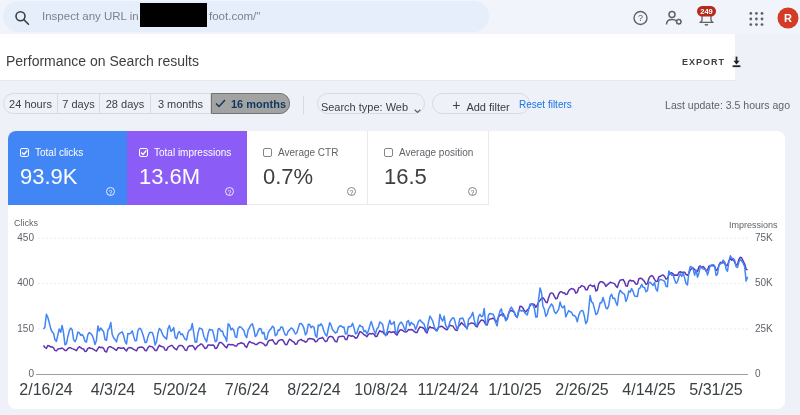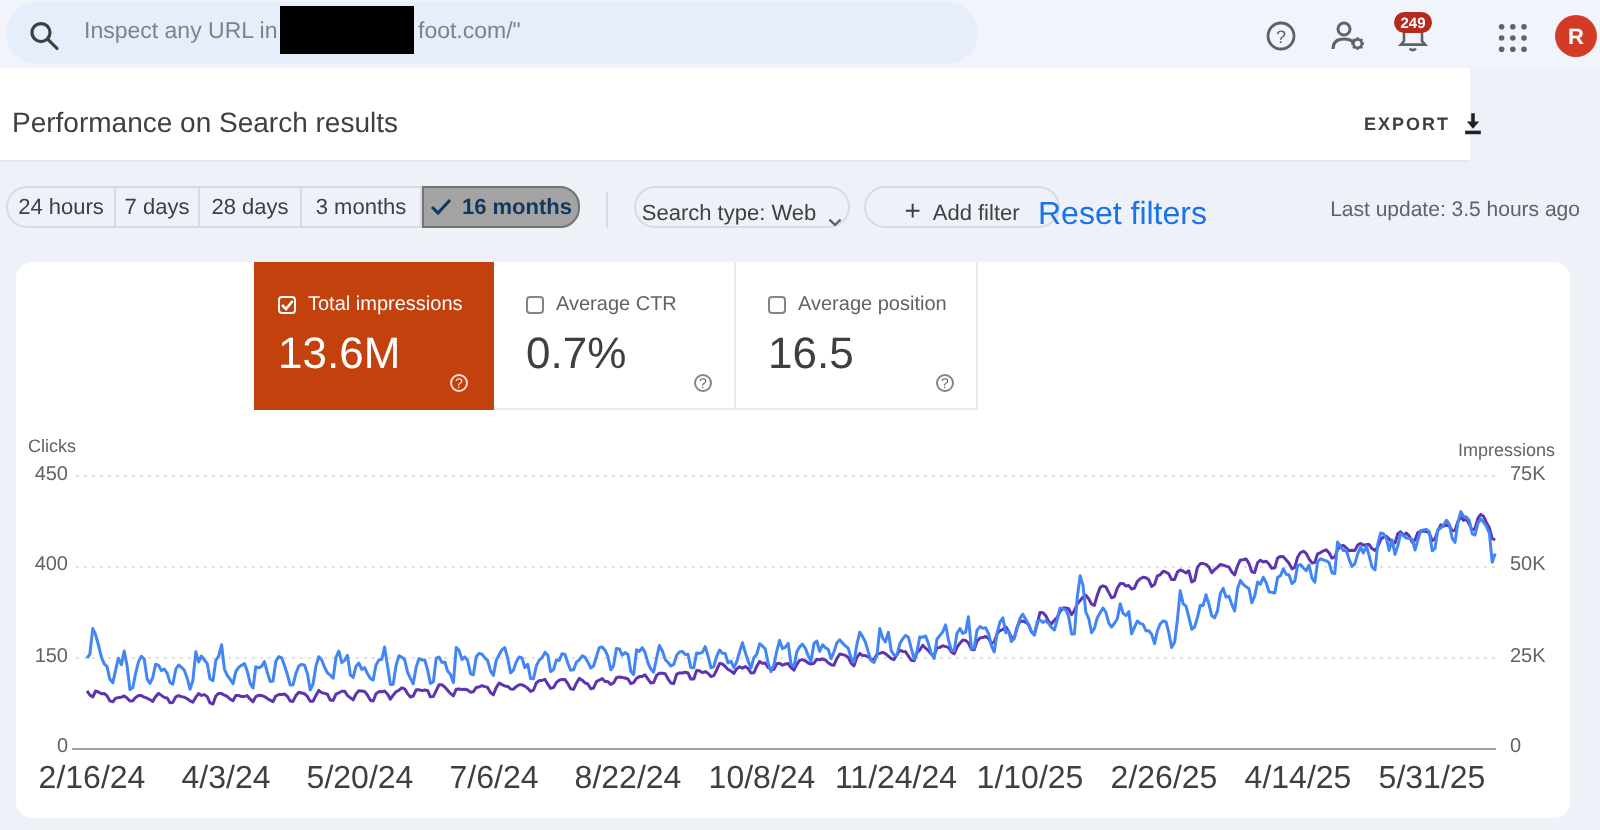--- a/index.html
+++ b/index.html
@@ -12,31 +12,31 @@
 #titlerow{position:absolute;left:0;top:34px;width:735px;height:47px;background:#fff;border-bottom:1px solid #e4e7eb}
 #title{position:absolute;left:6px;top:19px;font-size:14px;color:#3c4043;font-weight:500;letter-spacing:0}
 #export{position:absolute;right:10px;top:23px;font-size:9px;font-weight:700;color:#3c4043;letter-spacing:1px}
 
 .chiptxt{font-size:11px;color:#3c4043}
 #seg{position:absolute;left:3px;top:93px;height:21px;border:1px solid #d7dbe0;border-radius:11px;display:flex;align-items:center;background:transparent}
 .segitem{height:100%;display:flex;align-items:center;justify-content:center;border-right:1px solid #d7dbe0;padding:0}
 #segsel{background:#a3a3a3;border:1px solid #737373;margin:-1px -1px -1px 0;height:calc(100% + 2px);border-radius:0 10px 10px 0;color:#10385f;font-weight:700}
 #vdivider{position:absolute;left:303px;top:96px;width:1px;height:18px;background:#d7dbe0}
 .pillchip{position:absolute;top:93px;height:21px;border:1px solid #d7dbe0;border-radius:11px;display:flex;align-items:flex-end;background:transparent}
-#reset{position:absolute;left:519px;top:99px;font-size:16px;color:#1a73e8;font-weight:500}
+#reset{position:absolute;left:519px;top:99px;font-size:10px;color:#1a73e8;font-weight:500}
 #lastupd{position:absolute;right:10px;top:99px;font-size:10.5px;color:#5f6368}
 
 #card{position:absolute;left:8px;top:131px;width:777px;height:278px;background:#fff;border-radius:8px}
 .tile{position:absolute;top:0;width:120px;height:74px}
 .tile .lab{position:absolute;left:12px;top:16px;display:flex;align-items:center;font-size:10px;font-weight:500}
 .tile .val{position:absolute;left:12px;top:33px;font-size:22px;font-weight:400;letter-spacing:0}
 .tile .q{position:absolute;right:13px;top:56px;width:9px;height:9px;border-radius:50%;font-size:7px;line-height:9px;text-align:center}
 .cbox{display:inline-block;width:9px;height:9px;border-radius:2px;margin-right:6px;position:relative}
 #t1{left:0;top:0;background:#4285f4;color:#fff;border-radius:8px 0 0 0}
-#t2{left:119px;background:#c2410c;color:#fff}
+#t2{left:119px;background:#8b5cf6;color:#fff}
 #t3{left:239px;border-right:1px solid #e8eaed;border-bottom:1px solid #e8eaed;color:#3c4043;width:121px}
 #t4{left:360px;border-right:1px solid #e8eaed;border-bottom:1px solid #e8eaed;color:#3c4043;width:121px}
 .whitetile .lab{color:#5f6368;font-weight:400;left:16px}
 .whitetile .val{left:16px}
 .whitetile .q{right:11px}
 
 .axl{position:absolute;font-size:10px;color:#5f6368}
 .axr{position:absolute;font-size:10px;color:#5f6368}
 .datelab{position:absolute;top:381px;font-size:16px;color:#3c4043;transform:translateX(-50%)}
 svg{position:absolute;left:0;top:0}
@@ -109,20 +109,29 @@
       </svg>16 months</div>
 </div>
 <div id="vdivider"></div>
 <div class="pillchip chiptxt" style="left:317px;width:108px;justify-content:center">Search type: Web<svg width="7" height="4.5" viewBox="0 0 8 5" style="position:static;margin-left:6px">
       <path d="M0.8 0.8 L4 3.8 L7.2 0.8" stroke="#5f6368" stroke-width="1.4" fill="none"></path>
     </svg></div>
 <div class="pillchip chiptxt" style="left:432px;width:98px;justify-content:center"><span style="font-size:14px;font-weight:400;margin-right:6px;color:#3c4043">+</span>Add filter</div>
 <div id="reset">Reset filters</div>
 <div id="lastupd">Last update: 3.5 hours ago</div>
 <div id="card">
+  <div class="tile" id="t1">
+      <div class="lab"><span class="cbox" style="border:1px solid #fff">
+          <svg width="9" height="9" viewBox="0 0 9 9" style="position:absolute;left:-1px;top:-1px">
+            <path d="M2 4.5 L4 6.5 L7.3 2.5" stroke="#fff" stroke-width="1.3" fill="none"></path>
+          </svg>
+        </span>Total clicks</div>
+      <div class="val">93.9K</div>
+      <div class="q" style="border:1px solid rgba(255,255,255,.85);color:rgba(255,255,255,.9)">?</div>
+    </div>
   <div class="tile" id="t2">
       <div class="lab"><span class="cbox" style="border:1px solid #fff">
           <svg width="9" height="9" viewBox="0 0 9 9" style="position:absolute;left:-1px;top:-1px">
             <path d="M2 4.5 L4 6.5 L7.3 2.5" stroke="#fff" stroke-width="1.3" fill="none"></path>
           </svg>
         </span>Total impressions</div>
       <div class="val">13.6M</div>
       <div class="q" style="border:1px solid rgba(255,255,255,.85);color:rgba(255,255,255,.9)">?</div>
     </div>
   <div class="tile whitetile" id="t3">

